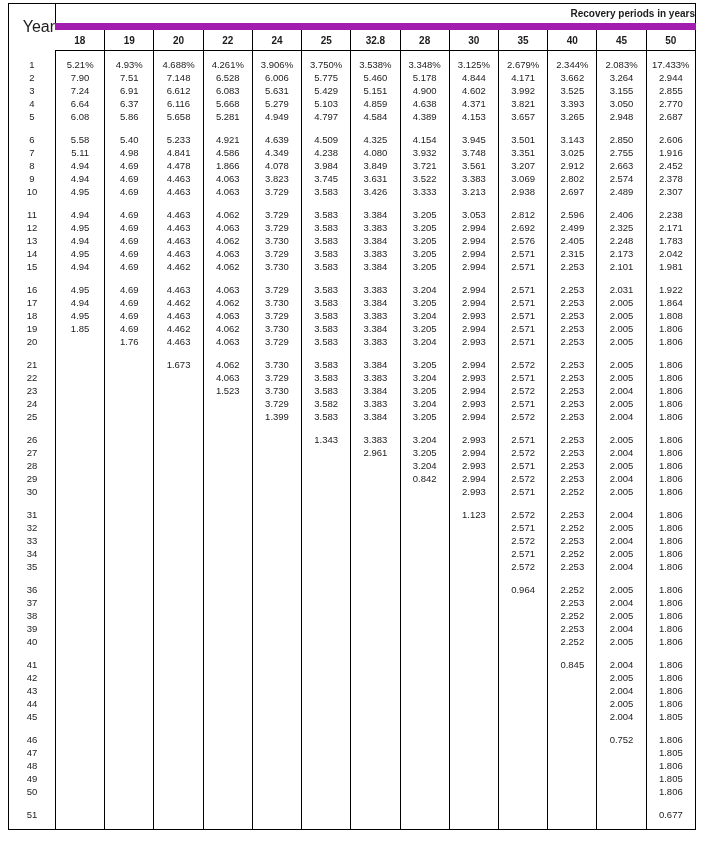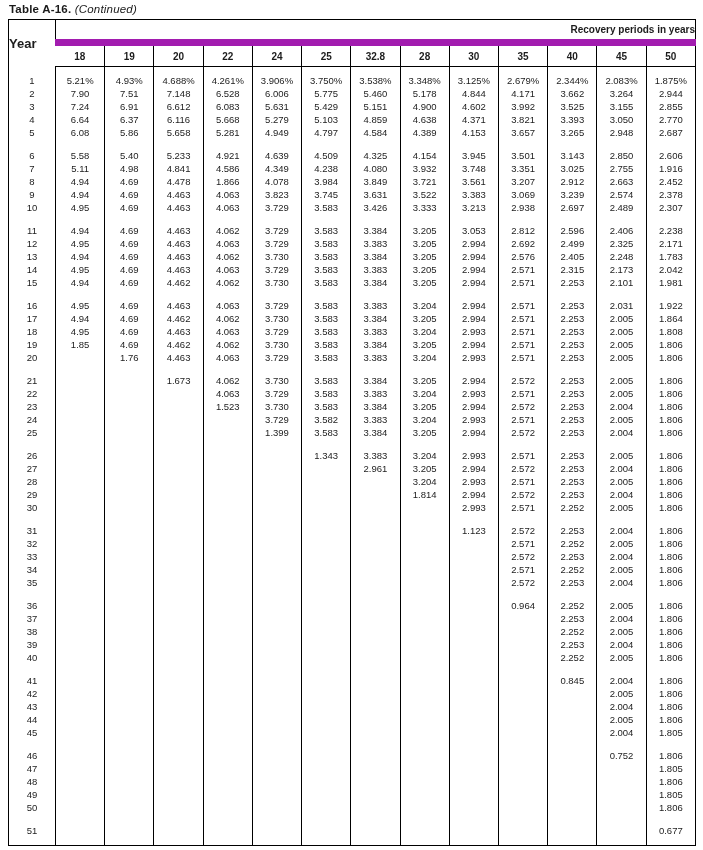--- a/index.html
+++ b/index.html
@@ -40,23 +40,23 @@
     border-left: 1px solid #000;
     border-bottom: 7px solid #a21caf;
     height: 19px;
     font-size: 10px;
     text-align: right;
     vertical-align: middle;
     font-weight: bold;
     padding: 0;
   }
   .year-head {
-    font-size: 13px;
-    font-weight: bold;
-    text-align: left;
+    font-size: 16px;
+    font-weight: normal;
+    text-align: right;
     vertical-align: middle;
     padding: 0;
   }
   .col-head {
     border-left: 1px solid #000;
     border-bottom: 1px solid #000;
     height: 20px;
     font-size: 10px;
     font-weight: bold;
     text-align: center;
@@ -79,21 +79,20 @@
 
   tr.gap td        { height: 10px; line-height: 10px; }
   tr.pad-top td    { height: 7px;  line-height: 7px; }
   tr.pad-bottom td { height: 8px;  line-height: 8px; }
 </style>
 </head>
 <body>
 
 <div class="page">
 
-  <p class="doc-title"><span class="t-label">Table A-16.</span> <span class="t-cont">(Continued)</span></p>
 
   <table class="rate-table">
     <colgroup>
       <col class="year-col">
       <col>
         <col>
         <col>
         <col>
         <col>
         <col>
@@ -152,21 +151,21 @@
           <td>4.688%</td>
           <td>4.261%</td>
           <td>3.906%</td>
           <td>3.750%</td>
           <td>3.538%</td>
           <td>3.348%</td>
           <td>3.125%</td>
           <td>2.679%</td>
           <td>2.344%</td>
           <td>2.083%</td>
-          <td>1.875%</td>
+          <td>17.433%</td>
         </tr>
         <tr>
           <td>2</td>
           <td>7.90</td>
           <td>7.51</td>
           <td>7.148</td>
           <td>6.528</td>
           <td>6.006</td>
           <td>5.775</td>
           <td>5.460</td>
@@ -294,21 +293,21 @@
           <td>4.94</td>
           <td>4.69</td>
           <td>4.463</td>
           <td>4.063</td>
           <td>3.823</td>
           <td>3.745</td>
           <td>3.631</td>
           <td>3.522</td>
           <td>3.383</td>
           <td>3.069</td>
-          <td>3.239</td>
+          <td>2.802</td>
           <td>2.574</td>
           <td>2.378</td>
         </tr>
         <tr>
           <td>10</td>
           <td>4.95</td>
           <td>4.69</td>
           <td>4.463</td>
           <td>4.063</td>
           <td>3.729</td>
@@ -675,21 +674,21 @@
         </tr>
         <tr>
           <td>29</td>
           <td></td>
           <td></td>
           <td></td>
           <td></td>
           <td></td>
           <td></td>
           <td></td>
-          <td>1.814</td>
+          <td>0.842</td>
           <td>2.994</td>
           <td>2.572</td>
           <td>2.253</td>
           <td>2.004</td>
           <td>1.806</td>
         </tr>
         <tr>
           <td>30</td>
           <td></td>
           <td></td>

